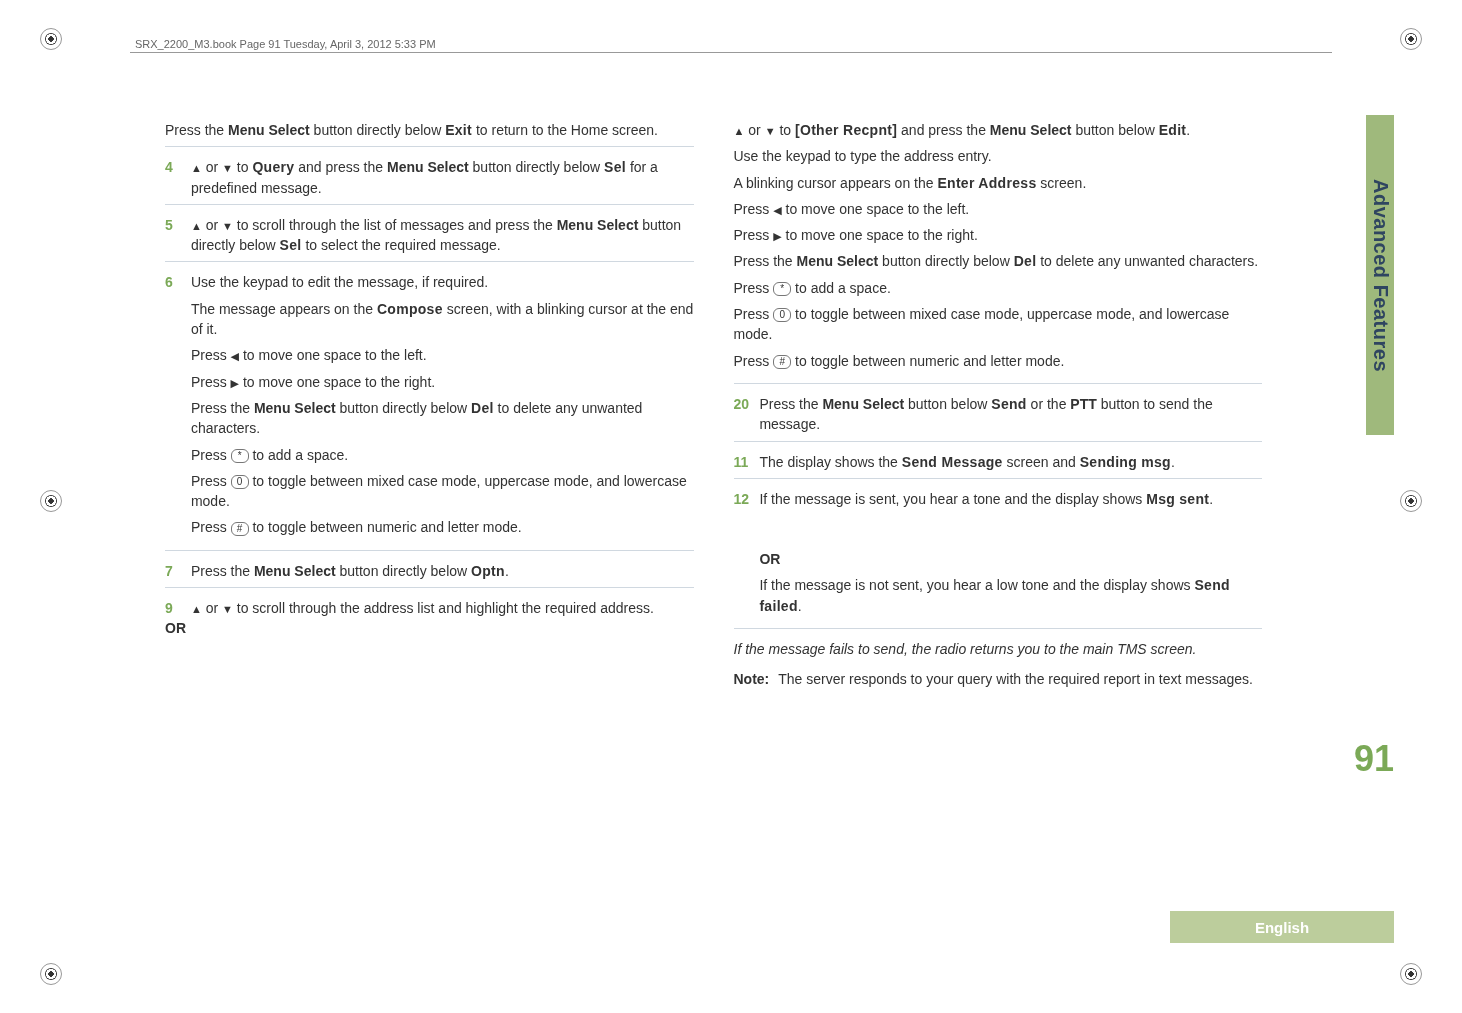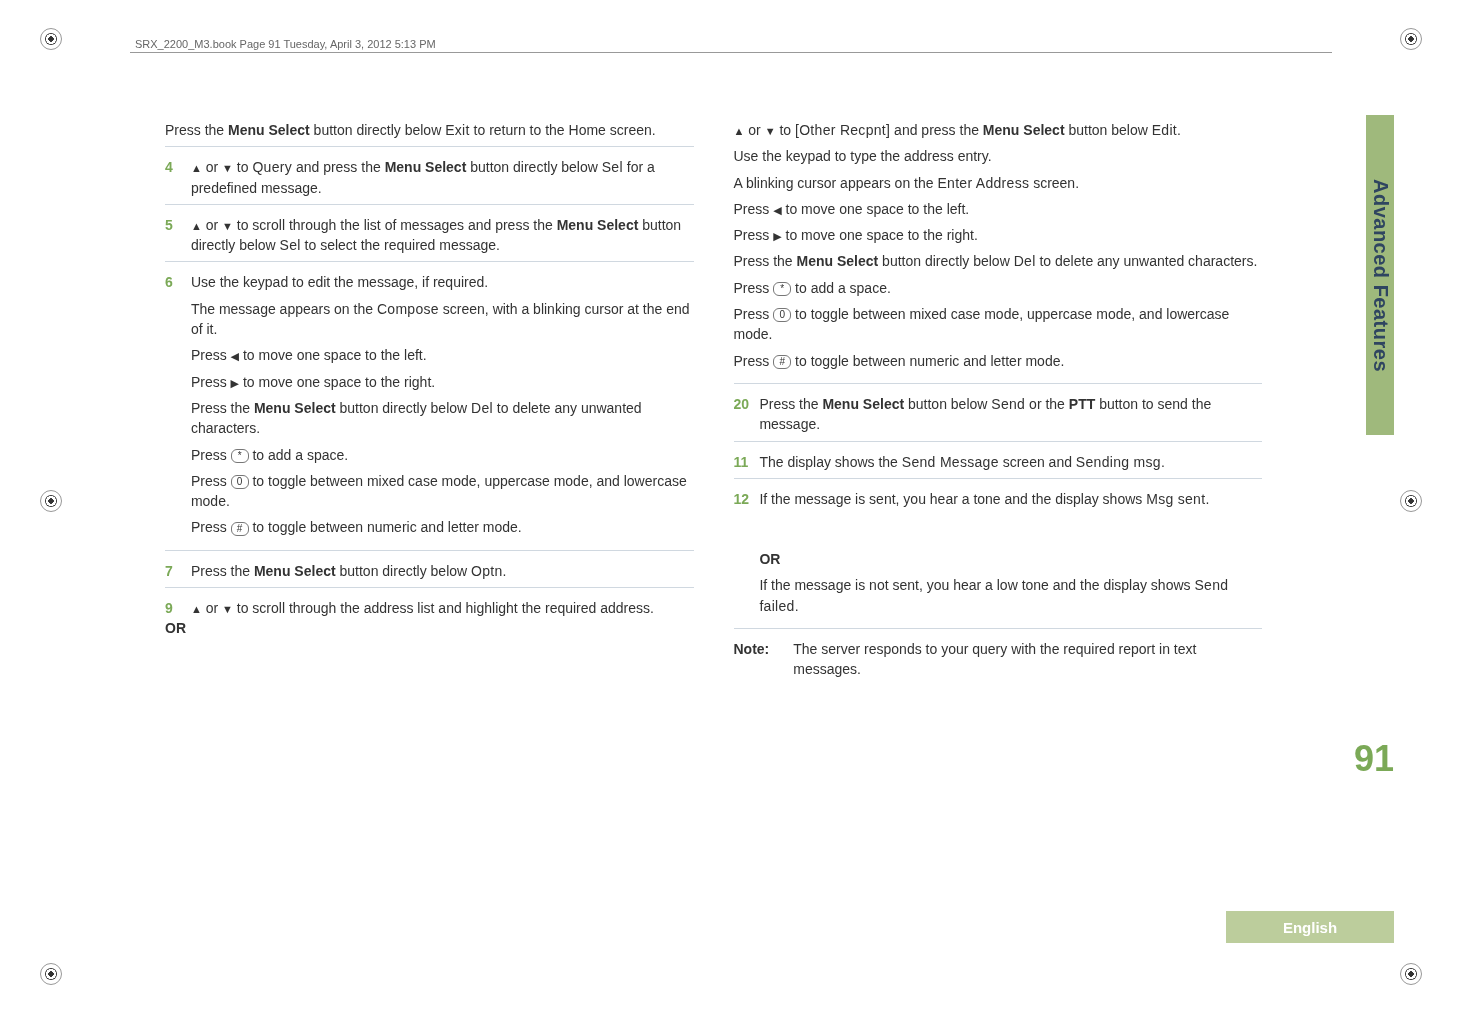--- a/index.html
+++ b/index.html
@@ -8,39 +8,39 @@
   .header-text { position: absolute; top: 38px; left: 135px; font-size: 11px; color: #666; }
   .print-mark { position: absolute; width: 22px; height: 22px; border-radius: 50%; border: 1px solid #999; display: flex; align-items: center; justify-content: center; }
   .print-mark::after { content: ""; width: 12px; height: 12px; background: radial-gradient(circle, #333 0 30%, #fff 31% 60%, #333 61% 100%); border-radius: 50%; }
   .page { position: absolute; top: 120px; left: 165px; right: 140px; bottom: 80px; display: flex; gap: 40px; }
   .col { flex: 1; font-size: 14px; line-height: 1.45; }
   .col p { margin-bottom: 6px; }
   .num { color: #7ba957; font-weight: bold; display: inline-block; width: 22px; vertical-align: top; }
   .step { margin-bottom: 10px; padding-bottom: 6px; border-bottom: 1px solid #d0d8e0; }
   .step .body { display: inline-block; width: calc(100% - 26px); vertical-align: top; }
   .bold { font-weight: bold; margin-top: 40px; }
-  .ui { font-family: "Arial Narrow", Arial; font-weight: normal; letter-spacing: 0.3px; }
+  .ui { font-family: "Arial Narrow", Arial; font-weight: bold; letter-spacing: 0.3px; }
   .key { display: inline-block; border: 1px solid #777; border-radius: 6px; padding: 0 4px; font-size: 10px; min-width: 18px; text-align: center; vertical-align: middle; line-height: 12px; }
   .arrow { font-size: 11px; }
   .italic { font-style: italic; }
-  .note-row { display: flex; gap: 24px; margin-top: 10px; }
+  .note-row { display: flex; gap: 9px; margin-top: 10px; }
   .note-label { font-weight: bold; }
   .side-tab { position: absolute; right: 68px; top: 115px; width: 28px; height: 320px; background: #9fb97c; display: flex; align-items: center; justify-content: center; }
   .side-tab span { transform: rotate(90deg); white-space: nowrap; color: #2f4560; font-weight: bold; font-size: 20px; letter-spacing: 0.5px; }
   .page-num { position: absolute; right: 68px; top: 738px; font-size: 36px; font-weight: bold; color: #7ba957; }
-  .english-bar { position: absolute; right: 68px; bottom: 70px; width: 168px; height: 32px; background: #bccd9c; color: #fff; font-weight: bold; display: flex; align-items: center; justify-content: center; font-size: 15px; }
+  .english-bar { position: absolute; right: 68px; bottom: 70px; width: 224px; height: 32px; background: #bccd9c; color: #fff; font-weight: bold; display: flex; align-items: center; justify-content: center; font-size: 15px; }
   .tl { top: 28px; left: 40px; } .tr { top: 28px; right: 40px; }
   .bl { bottom: 28px; left: 40px; } .br { bottom: 28px; right: 40px; }
   .ml { top: 490px; left: 40px; } .mr { top: 490px; right: 40px; }
 </style>
 </head>
 <body>
 
 <div class="header-line"></div>
-<div class="header-text">SRX_2200_M3.book  Page 91  Tuesday, April 3, 2012  5:13 PM</div>
+<div class="header-text">SRX_2200_M3.book  Page 91  Tuesday, April 3, 2012  5:33 PM</div>
 
 <div class="print-mark tl"></div>
 <div class="print-mark tr"></div>
 <div class="print-mark bl"></div>
 <div class="print-mark br"></div>
 <div class="print-mark ml"></div>
 <div class="print-mark mr"></div>
 
 <div class="page">
 
@@ -121,20 +121,21 @@
 
     <div class="step">
       <span class="num">12</span>
       <span class="body">
         <p><span>If the message is sent, you hear a tone and the display shows </span><span class="ui">Msg sent</span><span>.</span></p>
         <p class="bold">OR</p>
         <p><span>If the message is not sent, you hear a low tone and the display shows </span><span class="ui">Send failed</span><span>.</span></p>
       </span>
     </div>
 
+    <p class="italic" style="margin:10px 0;">If the message fails to send, the radio returns you to the main TMS screen.</p>
 
     <div class="note-row">
       <div class="note-label">Note:</div>
       <div>The server responds to your query with the required report in text messages.</div>
     </div>
   </div>
 </div>
 
 <div class="side-tab">
     <span>Advanced Features</span>

